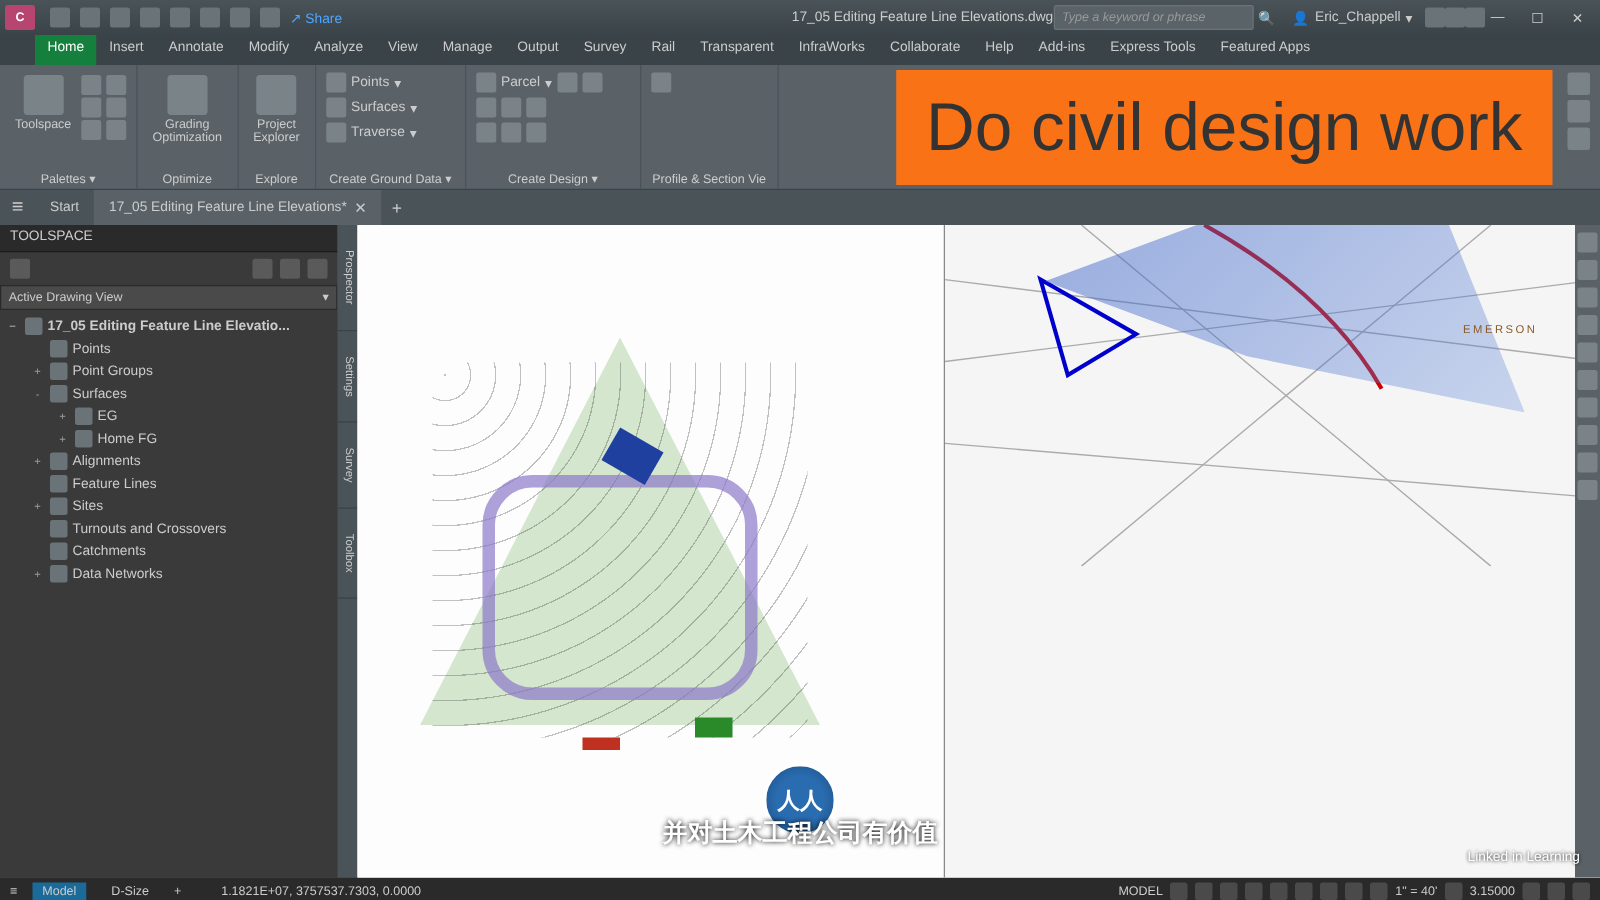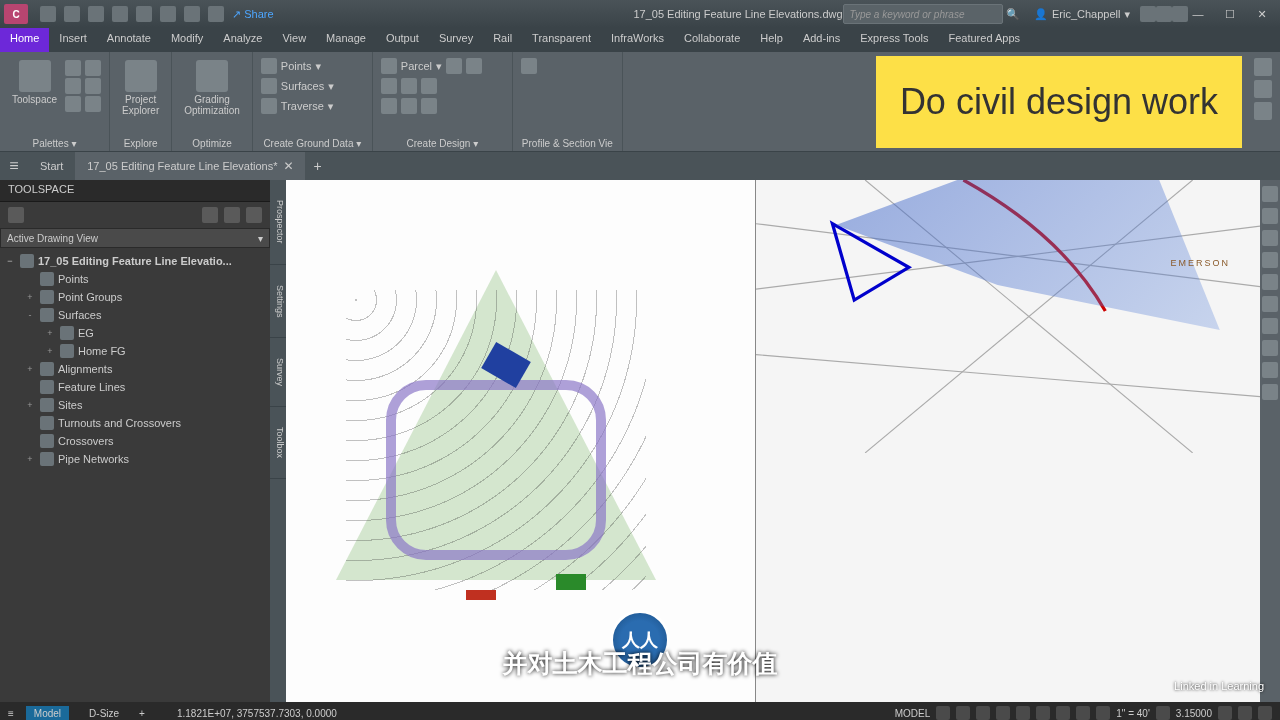--- a/index.html
+++ b/index.html
@@ -13,29 +13,29 @@
 .titlebar .share { margin-left: 8px; color: #4da6ff; }
 .titlebar .filename { flex: 1; text-align: right; color: #ccc; }
 .titlebar .search { width: 160px; height: 20px; background: #5a6368; border: 1px solid #6a7378; border-radius: 2px; padding: 0 6px; font-size: 10px; color: #999; font-style: italic; display: flex; align-items: center; }
 .titlebar .user { margin: 0 10px; color: #ccc; display: flex; align-items: center; gap: 4px; }
 .titlebar .win-btns { display: flex; gap: 12px; margin-right: 8px; }
 .titlebar .win-btn { width: 20px; height: 20px; display: flex; align-items: center; justify-content: center; color: #ccc; }
 
 
 .ribbon-tabs { height: 24px; background: #3a4348; display: flex; font-size: 11px; }
 .ribbon-tab { padding: 4px 10px; color: #ccc; cursor: pointer; }
-.ribbon-tab.active { background: #6d28d9; color: #fff; }
+.ribbon-tab.active { background: #15803d; color: #fff; margin-left: 28px; }
 .ribbon { height: 100px; background: #5a6268; display: flex; border-bottom: 1px solid #3a4348; position: relative; }
 .ribbon-panel { border-right: 1px solid #4a5358; padding: 4px 8px; display: flex; flex-direction: column; position: relative; }
 .ribbon-panel-title { position: absolute; bottom: 2px; left: 0; right: 0; text-align: center; font-size: 10px; color: #ccc; }
 .ribbon-bigbtn { display: flex; flex-direction: column; align-items: center; padding: 4px; font-size: 10px; color: #ccc; }
 .ribbon-bigbtn .icn { width: 32px; height: 32px; background: #7a8388; border-radius: 3px; margin-bottom: 2px; }
 .ribbon-row { display: flex; align-items: center; gap: 4px; margin: 2px 0; font-size: 11px; color: #ccc; }
 .ribbon-row .smicn { width: 16px; height: 16px; background: #7a8388; border-radius: 2px; }
-.overlay-text { position: absolute; right: 38px; top: 4px; height: 92px; background: #fde047; padding: 8px 24px; font-size: 36px; color: #333; display: flex; align-items: center; z-index: 5; font-weight: 300; }
+.overlay-text { position: absolute; right: 38px; top: 4px; height: 92px; background: #f97316; padding: 8px 24px; font-size: 54px; color: #333; display: flex; align-items: center; z-index: 5; font-weight: 300; }
 
 
 .doctabs { height: 28px; background: #4a5358; display: flex; align-items: center; }
 .doctab-menu { width: 28px; height: 28px; color: #ccc; display: flex; align-items: center; justify-content: center; }
 .doctab { height: 28px; padding: 0 12px; color: #ccc; font-size: 11px; display: flex; align-items: center; gap: 6px; }
 .doctab.active { background: #5a6268; }
 .doctab .close { font-size: 12px; }
 .doctab-add { width: 24px; color: #ccc; text-align: center; font-size: 14px; }
 
 
@@ -86,21 +86,21 @@
 
 
 .statusbar { height: 22px; background: #2a2a2a; display: flex; align-items: center; color: #ccc; font-size: 10px; padding: 0 8px; gap: 12px; }
 .statusbar .sbtn { padding: 2px 8px; }
 .statusbar .sbicn { width: 14px; height: 14px; background: #4a4a4a; border-radius: 2px; }
 .statusbar .coords { margin-left: 20px; text-align: center; }
 .statusbar .right { margin-left: auto; display: flex; gap: 6px; align-items: center; }
 
 
 .subtitle { position: absolute; bottom: 40px; left: 50%; transform: translateX(-50%); text-align: center; z-index: 10; }
-.subtitle .cn { color: #fff; font-size: 25px; text-shadow: 0 0 4px #000; font-weight: bold; }
+.subtitle .cn { color: #fff; font-size: 20px; text-shadow: 0 0 4px #000; font-weight: bold; }
 .subtitle .en { color: #fff; font-size: 15px; text-shadow: 0 0 4px #000; }
 .watermark-logo { position: absolute; bottom: 50px; left: 50%; transform: translateX(-50%); width: 60px; height: 60px; background: radial-gradient(circle, #2a6cb0 50%, #1a4c80 100%); border-radius: 50%; border: 3px solid #fff; z-index: 9; display: flex; align-items: center; justify-content: center; color: #fff; font-weight: bold; font-size: 18px; }
 .linkedin { position: absolute; bottom: 28px; right: 16px; color: #fff; font-size: 11px; z-index: 10; text-shadow: 0 0 3px #000; }
 </style>
 </head>
 <body>
 
 <div class="titlebar">
   <div class="logo">C</div>
   <div class="qat">
@@ -162,32 +162,32 @@
         <div class="smicn" style="width:16px;height:16px;background:#7a8388;border-radius:2px"></div>
         <div class="smicn" style="width:16px;height:16px;background:#7a8388;border-radius:2px"></div>
         <div class="smicn" style="width:16px;height:16px;background:#7a8388;border-radius:2px"></div>
       </div>
     </div>
     <div class="ribbon-panel-title"><span>Palettes</span> ▾</div>
   </div>
   <div class="ribbon-panel">
     <div class="ribbon-bigbtn">
       <div class="icn"></div>
-      <span style="white-space:pre-line;text-align:center">Project
-Explorer</span>
-    </div>
-    <div class="ribbon-panel-title">Explore</div>
+      <span style="white-space:pre-line;text-align:center">Grading
+Optimization</span>
+    </div>
+    <div class="ribbon-panel-title">Optimize</div>
   </div>
   <div class="ribbon-panel">
     <div class="ribbon-bigbtn">
       <div class="icn"></div>
-      <span style="white-space:pre-line;text-align:center">Grading
-Optimization</span>
-    </div>
-    <div class="ribbon-panel-title">Optimize</div>
+      <span style="white-space:pre-line;text-align:center">Project
+Explorer</span>
+    </div>
+    <div class="ribbon-panel-title">Explore</div>
   </div>
   <div class="ribbon-panel" style="width:120px">
     <div class="ribbon-row"><div class="smicn"></div><span>Points</span> ▾</div>
     <div class="ribbon-row"><div class="smicn"></div><span>Surfaces</span> ▾</div>
     <div class="ribbon-row"><div class="smicn"></div><span>Traverse</span> ▾</div>
     <div class="ribbon-panel-title"><span>Create Ground Data</span> ▾</div>
   </div>
   <div class="ribbon-panel" style="width:140px">
     <div class="ribbon-row"><div class="smicn"></div><span>Parcel</span> ▾ <div class="smicn"></div><div class="smicn"></div></div>
     <div class="ribbon-row">
@@ -289,26 +289,26 @@
           <span>Sites</span>
         </div>
       <div class="tree-node lvl1">
           <span class="exp"></span>
           <div class="nicn"></div>
           <span>Turnouts and Crossovers</span>
         </div>
       <div class="tree-node lvl1">
           <span class="exp"></span>
           <div class="nicn"></div>
-          <span>Crossovers</span>
-        </div>
-      <div class="tree-node lvl1">
-          <span class="exp">+</span>
-          <div class="nicn"></div>
-          <span>Pipe Networks</span>
+          <span>Catchments</span>
+        </div>
+      <div class="tree-node lvl1">
+          <span class="exp">+</span>
+          <div class="nicn"></div>
+          <span>Data Networks</span>
         </div>
     </div>
   </div>
   <div class="sidetabs-right">
     <div class="stab">Prospector</div>
     <div class="stab">Settings</div>
     <div class="stab">Survey</div>
     <div class="stab">Toolbox</div>
   </div>
 

